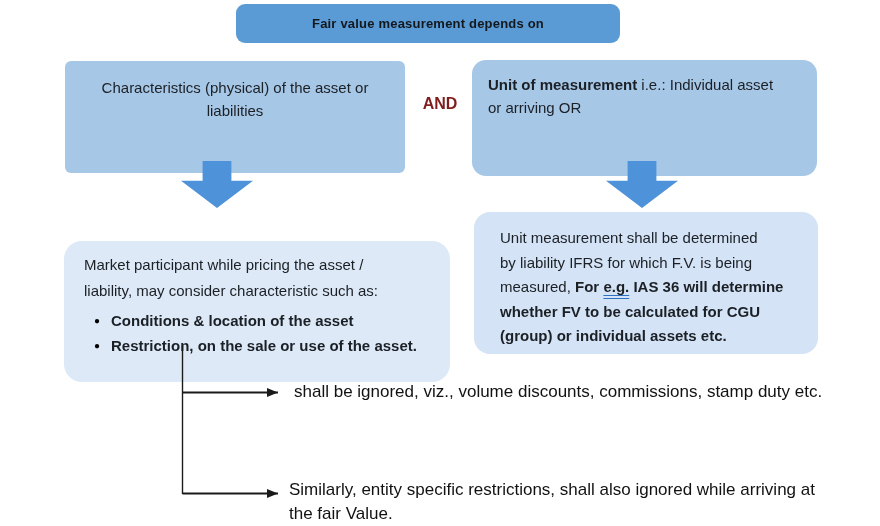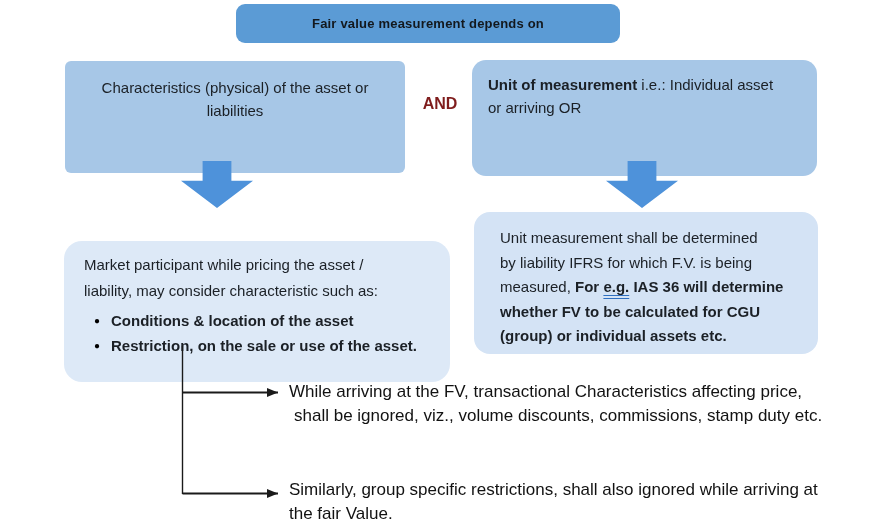--- a/index.html
+++ b/index.html
@@ -117,22 +117,21 @@
       <marker id="ah" markerUnits="userSpaceOnUse" markerWidth="12" markerHeight="10" refX="11" refY="4.5" orient="auto">
         <path d="M0,0 L11,4.5 L0,9 Z" fill="#1a1a1a"></path>
       </marker>
     </defs>
     <line x1="182.5" y1="346" x2="182.5" y2="494" stroke="#1a1a1a" stroke-width="1.4"></line>
     <line x1="182.5" y1="392.5" x2="278" y2="392.5" stroke="#1a1a1a" stroke-width="1.8" marker-end="url(#ah)"></line>
     <line x1="182.5" y1="493.5" x2="278" y2="493.5" stroke="#1a1a1a" stroke-width="1.8" marker-end="url(#ah)"></line>
   </svg>
 
   <div class="abs note note1">
-    <div class="nowrap">While arriving at the FV, transactional Characteristics affecting price,</div>
     <div class="nowrap indent">shall be ignored, viz., volume discounts, commissions, stamp duty etc.</div>
   </div>
 
   <div class="abs note note2">
-    <div class="nowrap">Similarly, group specific restrictions, shall also ignored while arriving at</div>
+    <div class="nowrap">Similarly, entity specific restrictions, shall also ignored while arriving at</div>
     <div class="nowrap">the fair Value.</div>
   </div>
 
 </div>
 
 </body></html>

